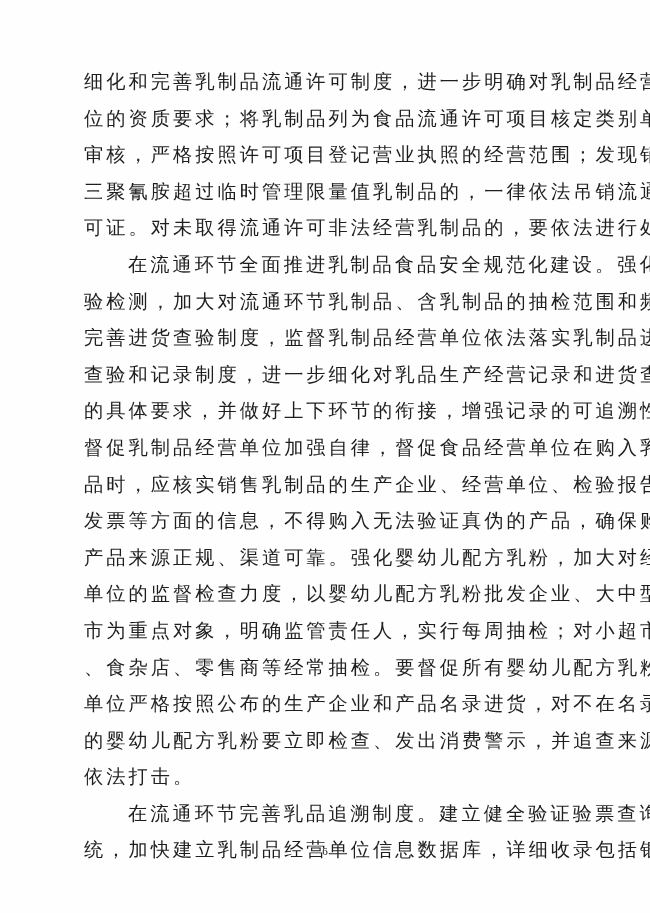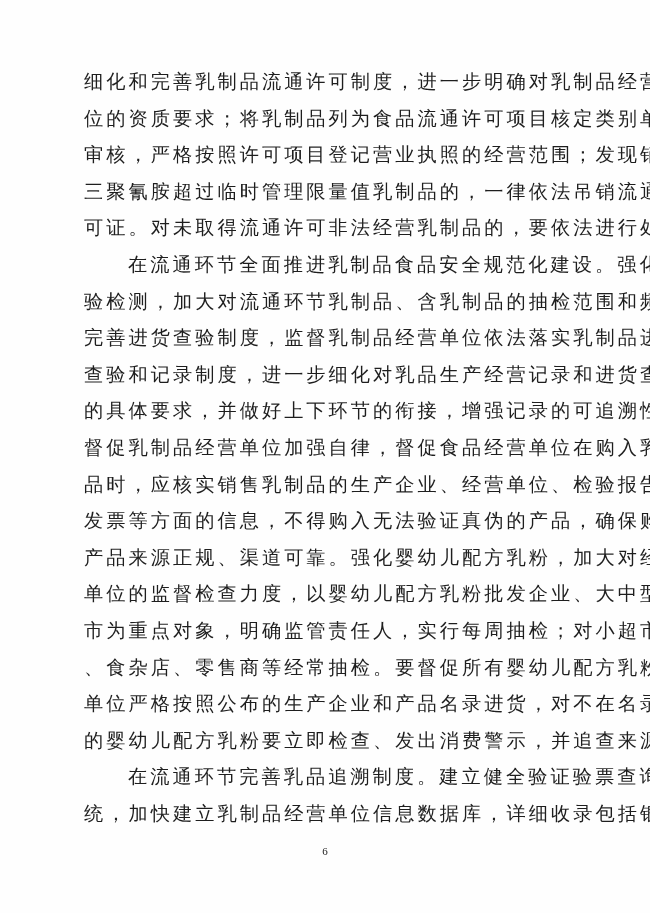--- a/index.html
+++ b/index.html
@@ -73,20 +73,21 @@
       <span class="line">的具体要求，并做好上下环节的衔接，增强记录的可追溯性，</span>
       <span class="line">督促乳制品经营单位加强自律，督促食品经营单位在购入乳制</span>
       <span class="line">品时，应核实销售乳制品的生产企业、经营单位、检验报告、</span>
       <span class="line">发票等方面的信息，不得购入无法验证真伪的产品，确保购入</span>
       <span class="line">产品来源正规、渠道可靠。强化婴幼儿配方乳粉，加大对经营</span>
       <span class="line">单位的监督检查力度，以婴幼儿配方乳粉批发企业、大中型超</span>
       <span class="line">市为重点对象，明确监管责任人，实行每周抽检；对小超市、</span>
       <span class="line">、食杂店、零售商等经常抽检。要督促所有婴幼儿配方乳粉经营</span>
       <span class="line">单位严格按照公布的生产企业和产品名录进货，对不在名录内</span>
       <span class="line">的婴幼儿配方乳粉要立即检查、发出消费警示，并追查来源、</span>
+      <span class="line">依法打击。</span>
     </div>
 
     <div>
       <span class="line indent">在流通环节完善乳品追溯制度。建立健全验证验票查询系</span>
       <span class="line">统，加快建立乳制品经营单位信息数据库，详细收录包括银行</span>
     </div>
   </div>
 
   <div class="page-number">6</div>
 </div>

